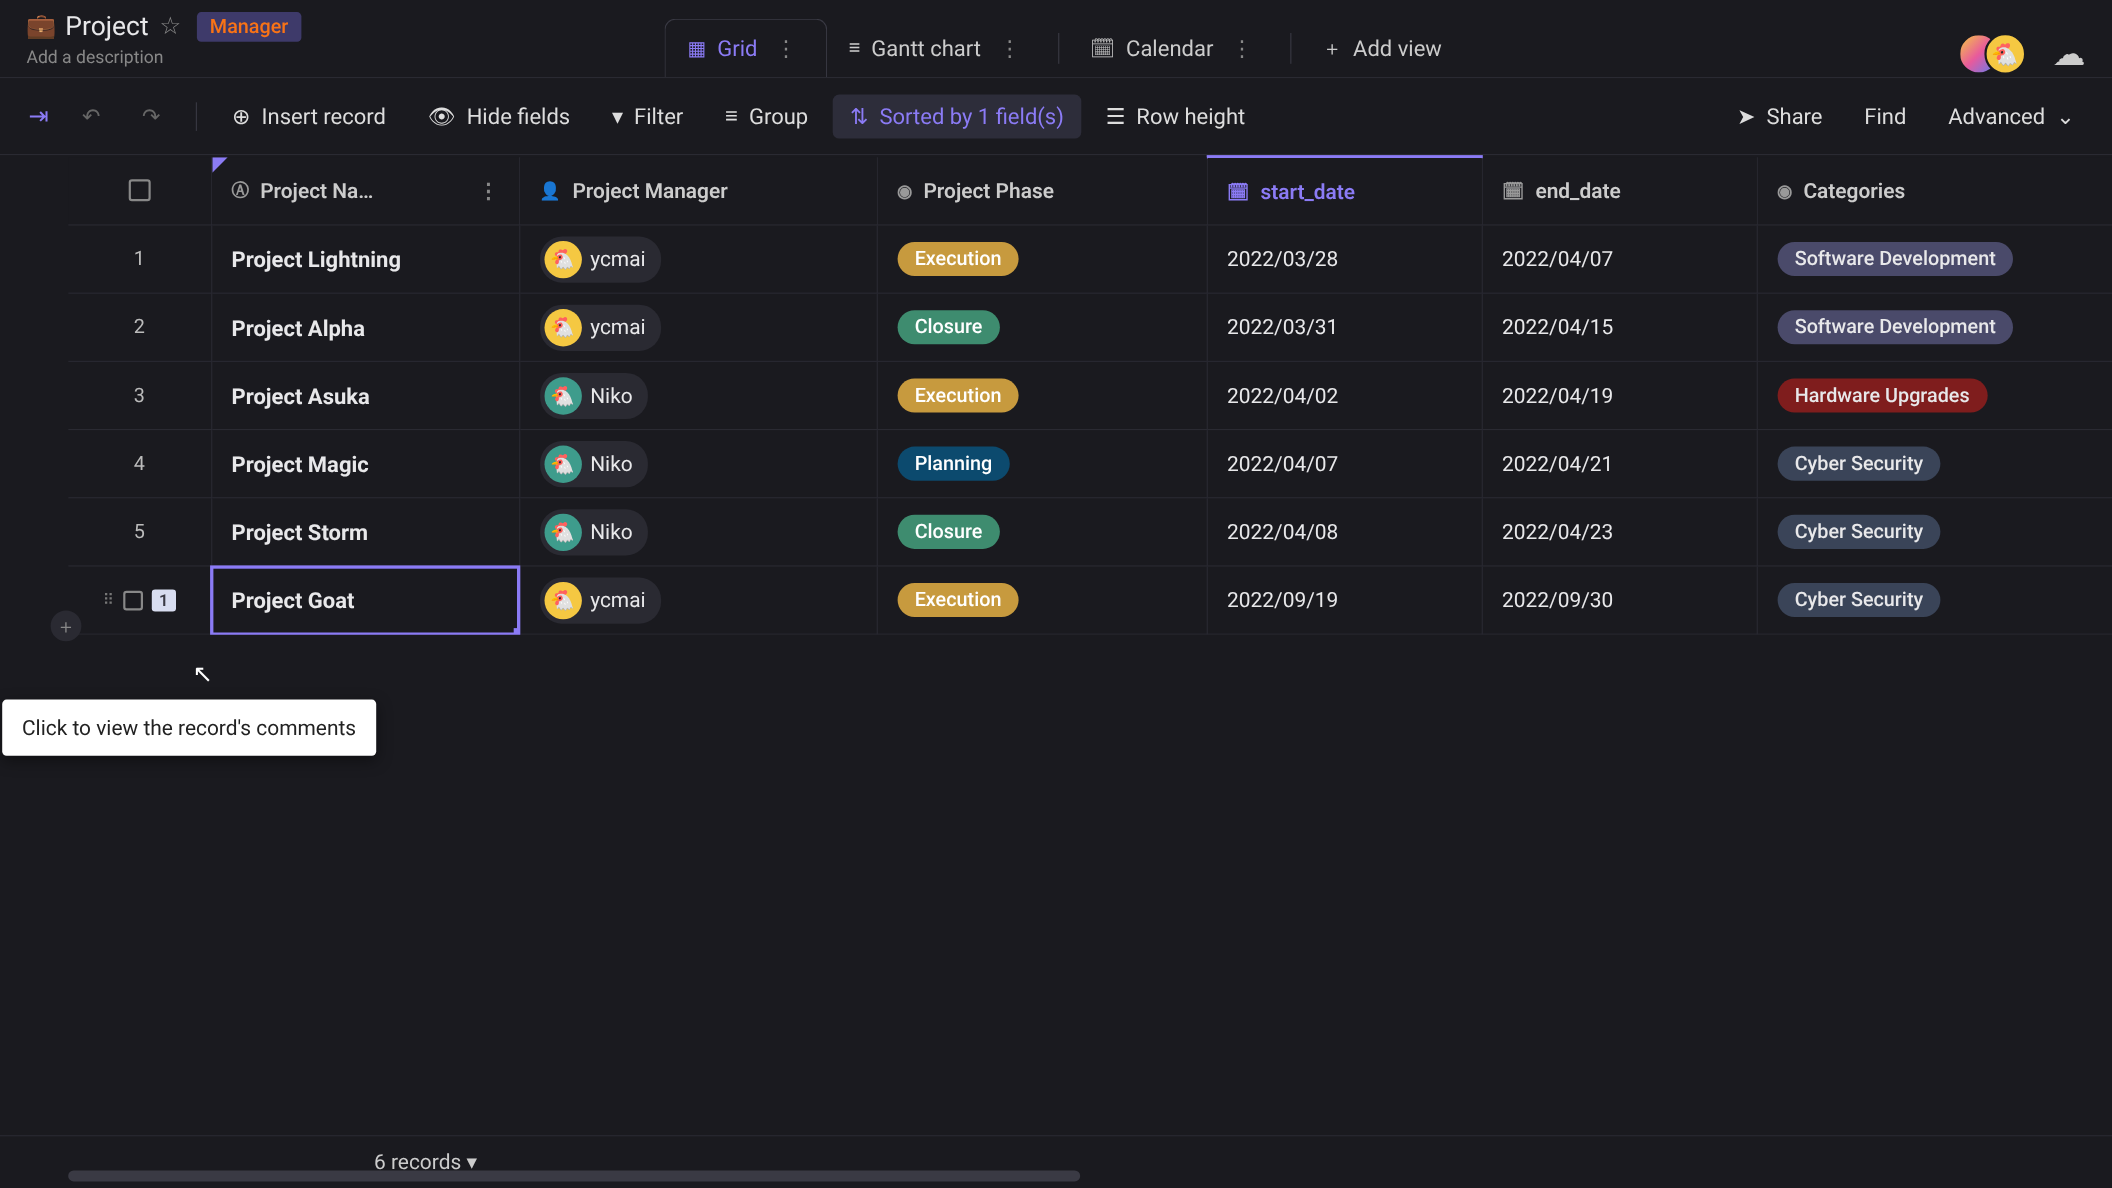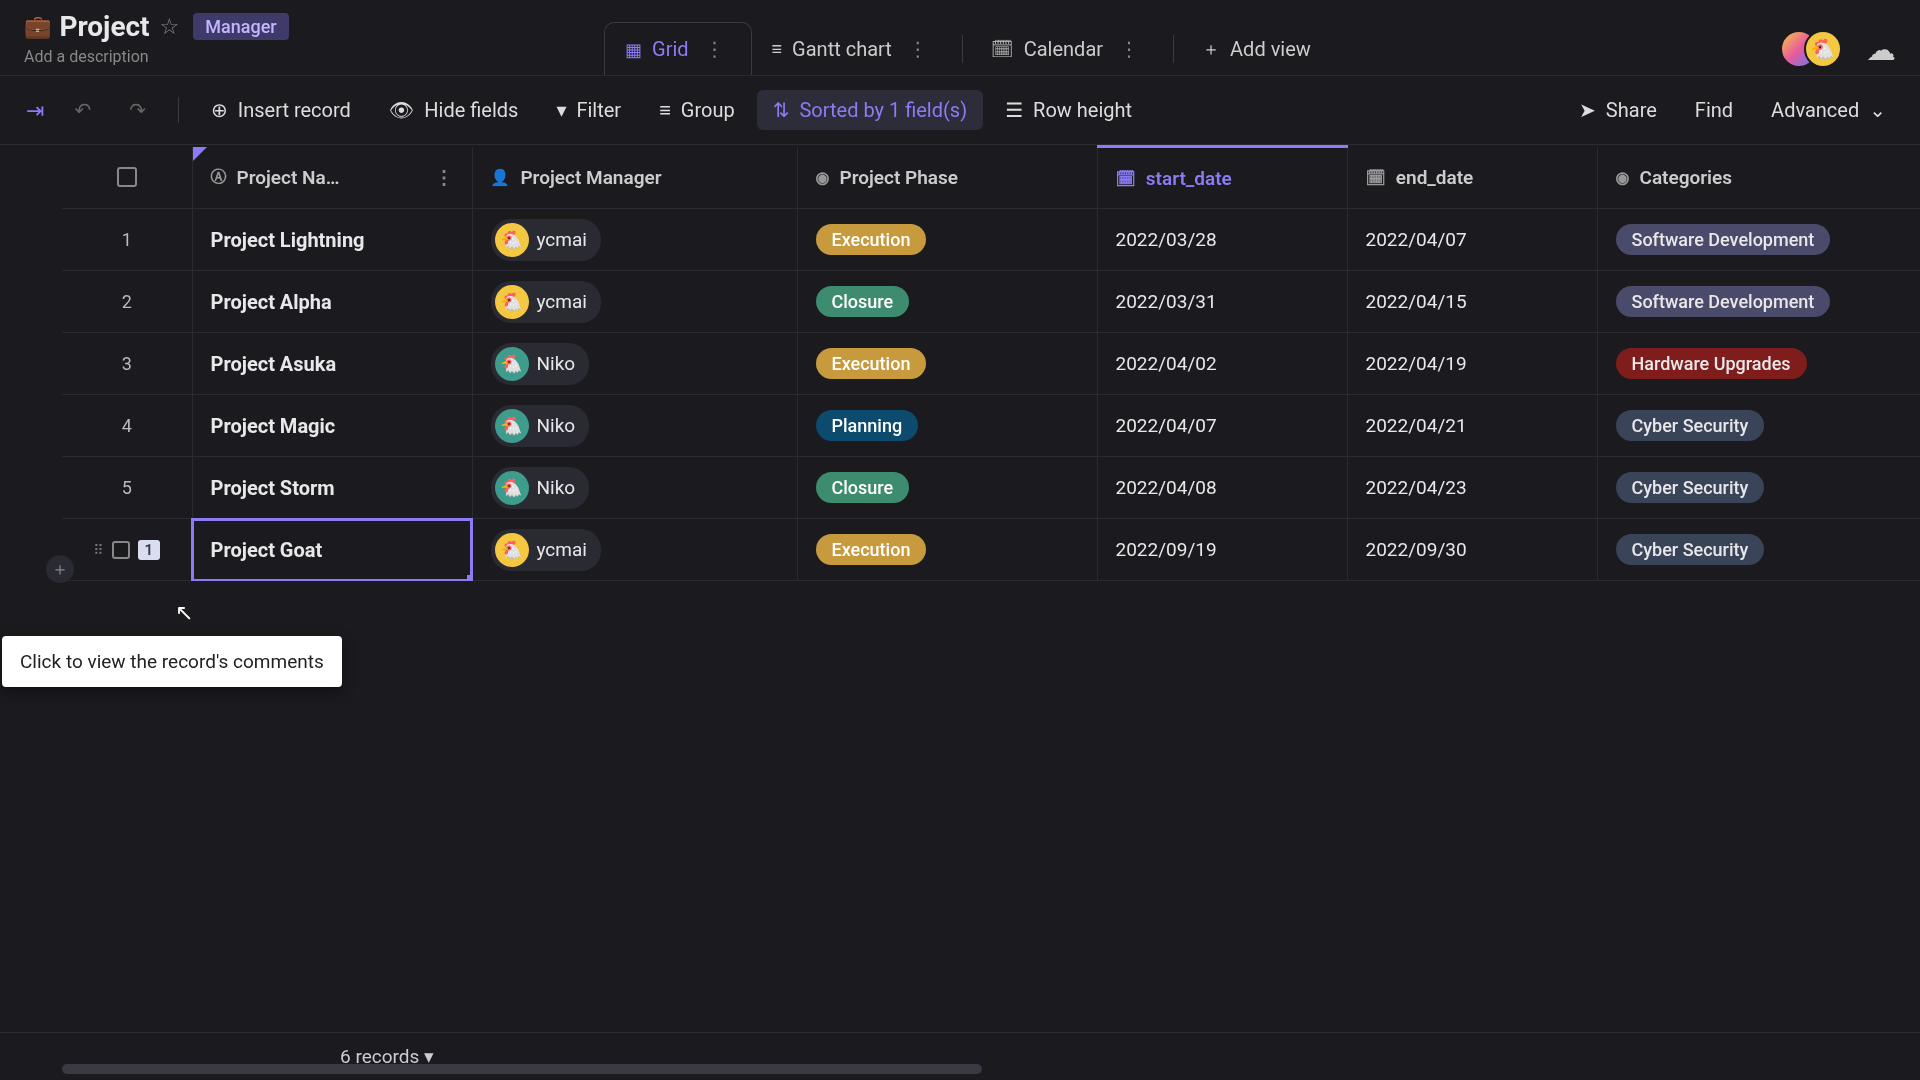--- a/index.html
+++ b/index.html
@@ -16,25 +16,25 @@
   
   .header {
     padding: 10px 24px 0 24px;
   }
   .title-row {
     display: flex;
     align-items: center;
     gap: 8px;
   }
   .title-icon { font-size: 22px; }
-  .title-text { font-size: 28px; font-weight: 700; }
+  .title-text { font-size: 24px; font-weight: 400; }
   .star-icon { color: #888; font-size: 22px; margin-left: 2px; }
   .badge-manager {
     background: #3e3a6a;
-    color: #c4b5fd;
+    color: #f97316;
     padding: 3px 12px;
     border-radius: 4px;
     font-size: 18px;
     font-weight: 500;
     margin-left: 6px;
   }
   .desc-row { color: #888; font-size: 16px; margin-top: 4px; }
 
   
   .tabs-row {

